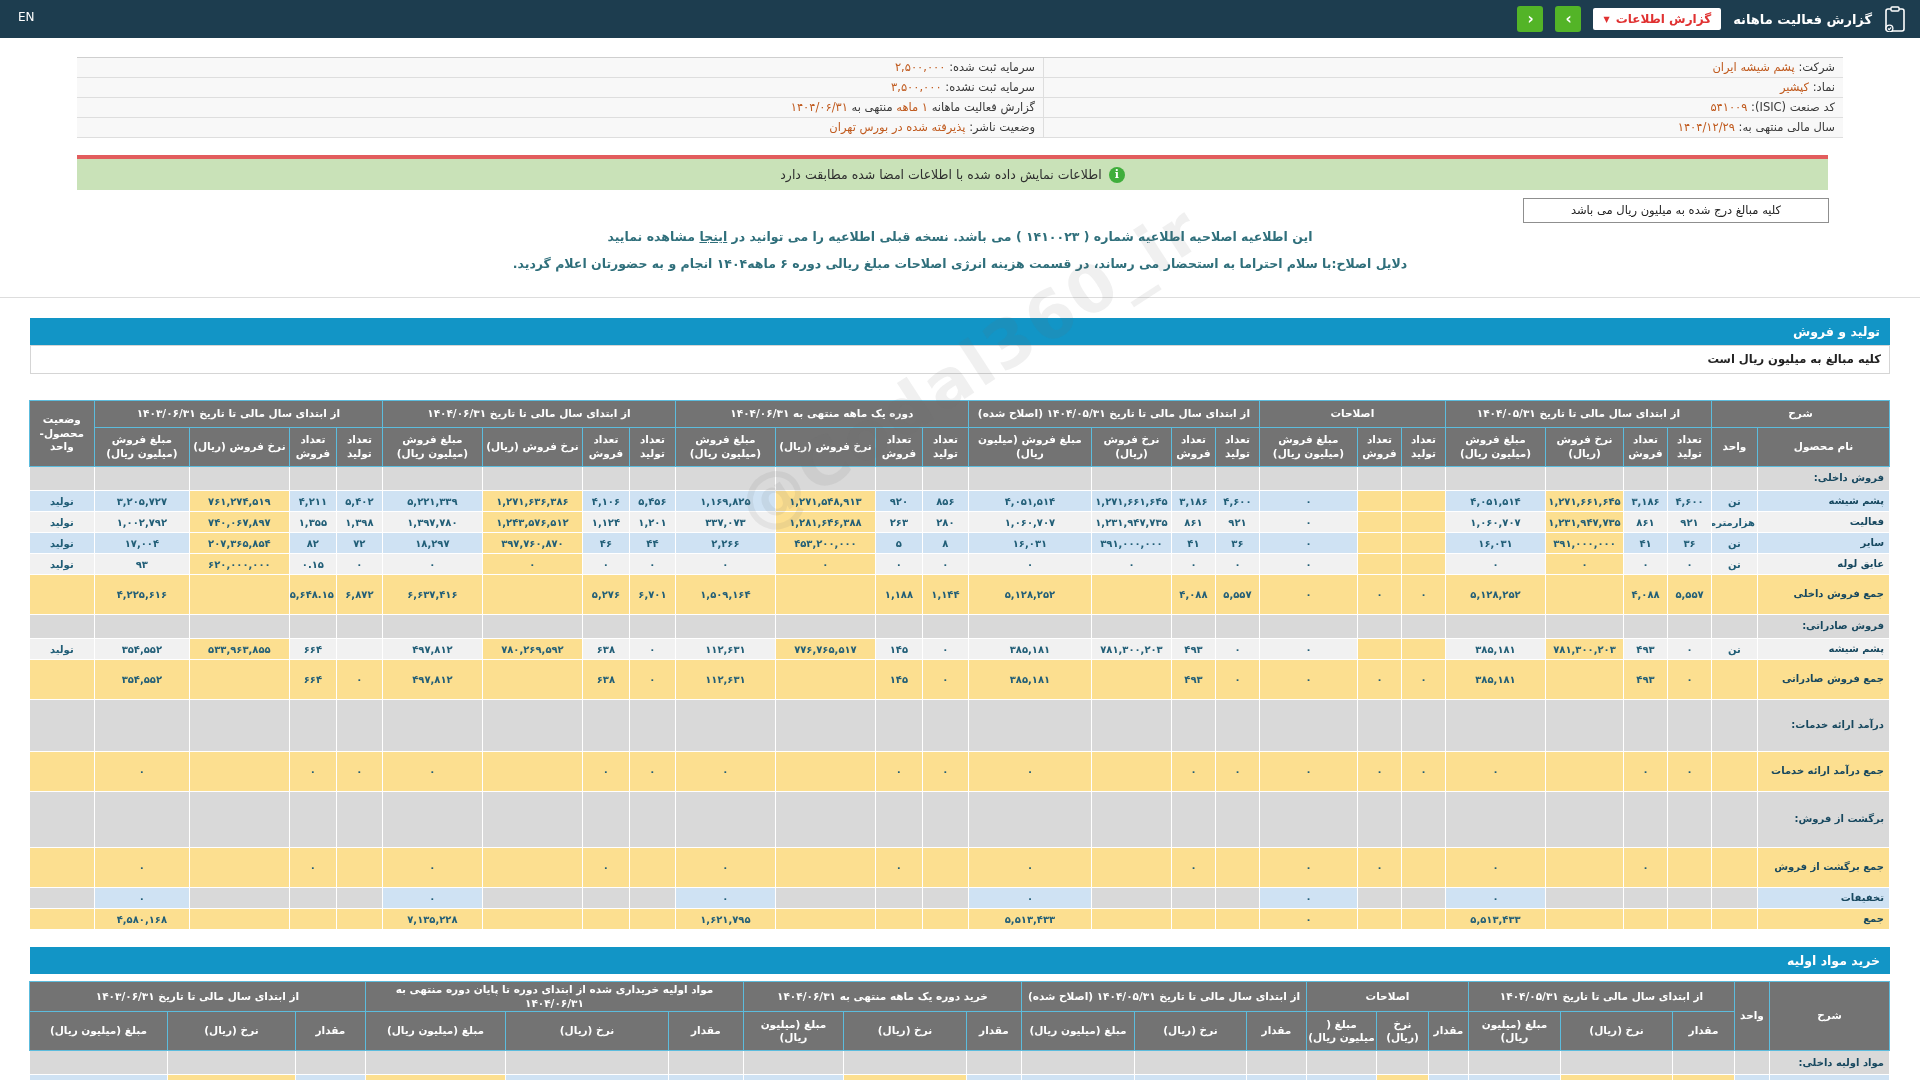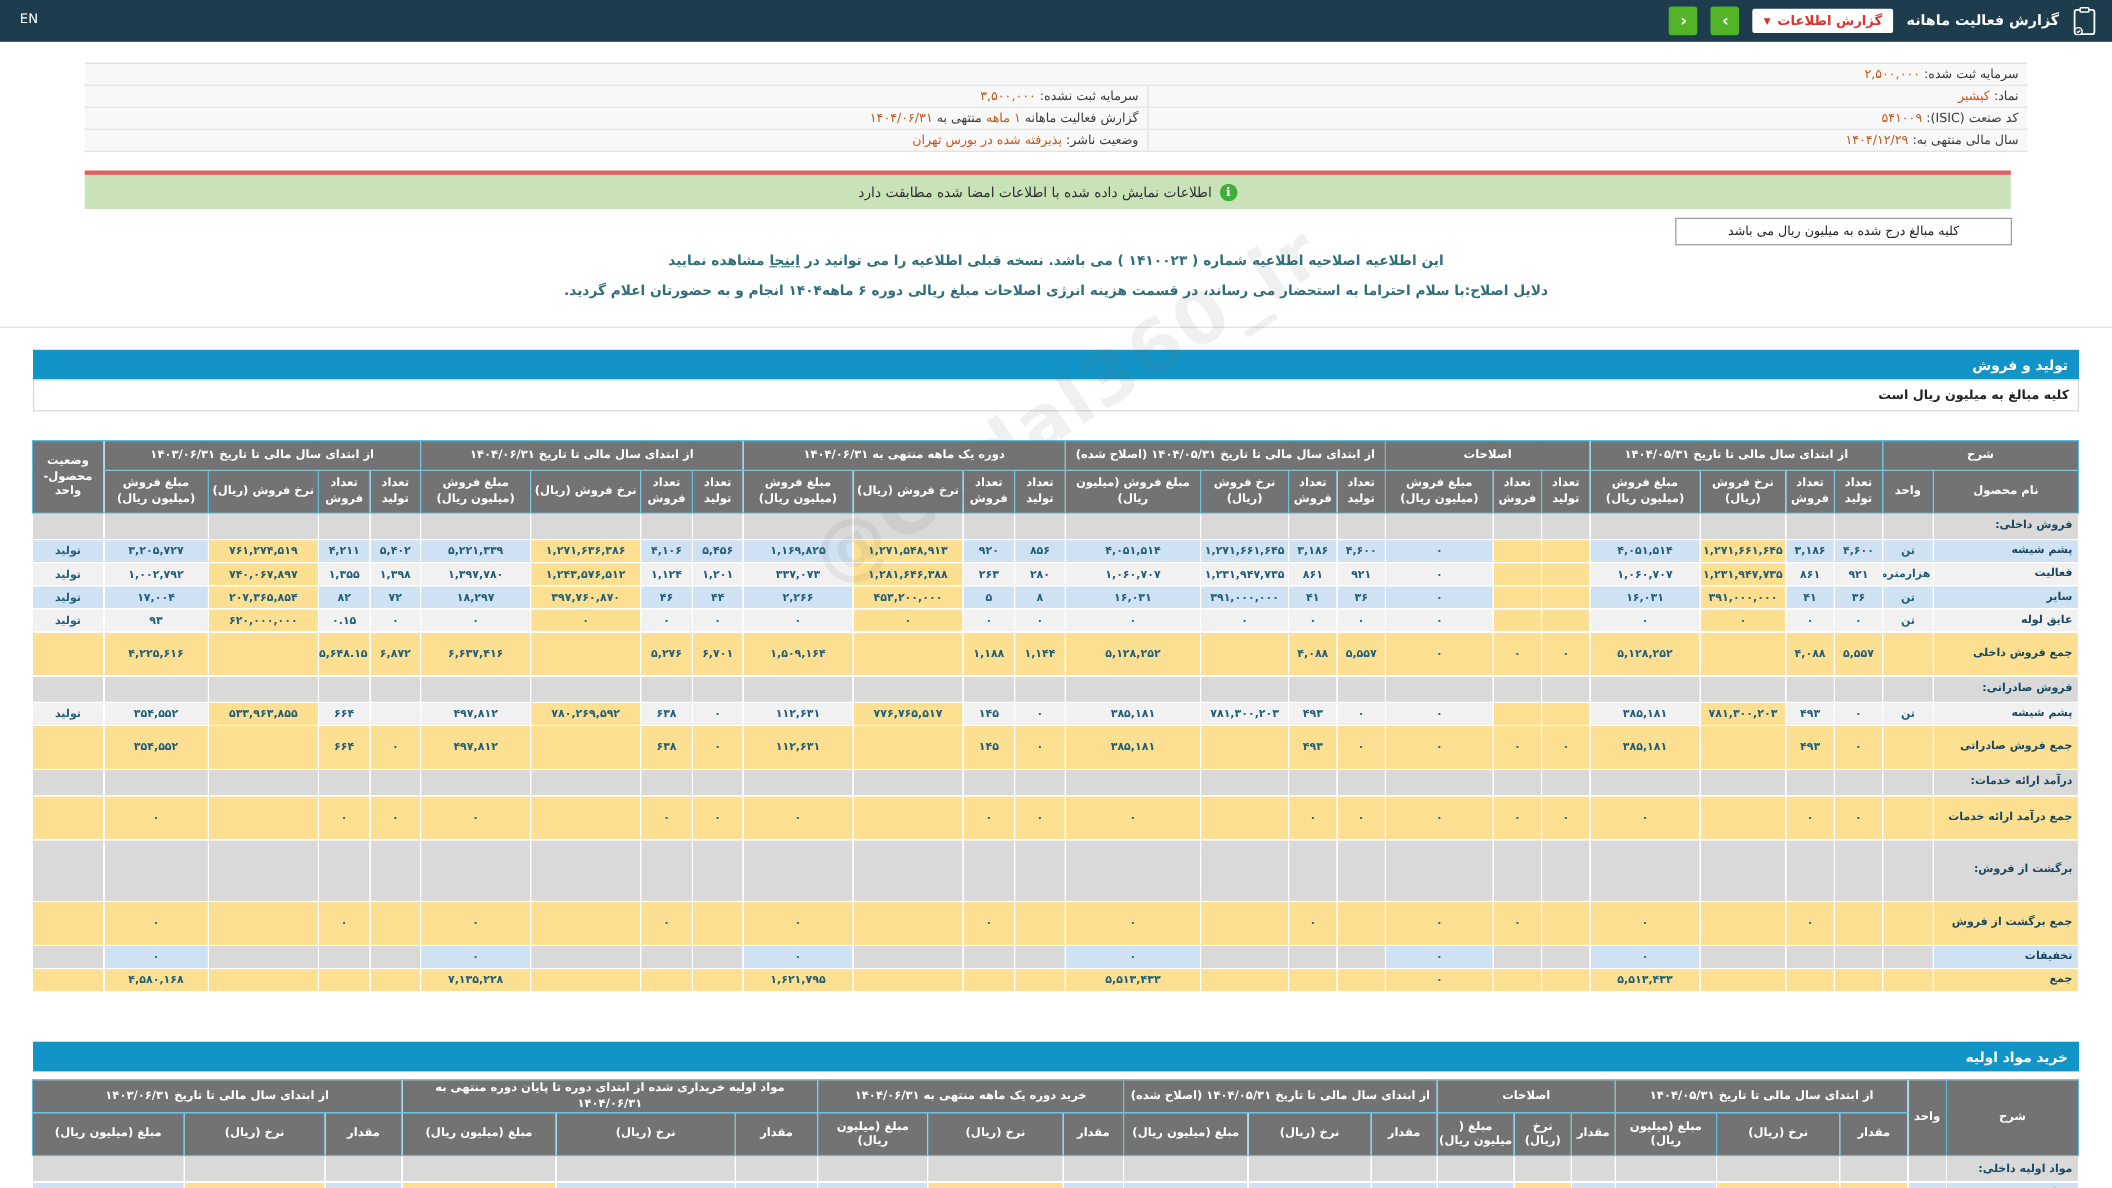--- a/index.html
+++ b/index.html
@@ -83,20 +83,21 @@
           <span>›</span>
         </div>
       <div class="gbtn">
           <span>‹</span>
         </div>
     </div>
   </div>
 
   <div class="company" id="company">
       <div class="crow">
+        <div class="ccell r"><span class="lab">شرکت:</span> <span class="val">پشم شیشه ایران</span> </div>
         <div class="ccell l"><span class="lab">سرمایه ثبت شده:</span> <span class="val">۲,۵۰۰,۰۰۰</span> </div>
       </div>
       <div class="crow">
         <div class="ccell r"><span class="lab">نماد:</span> <span class="val">کپشیر</span> </div>
         <div class="ccell l"><span class="lab">سرمایه ثبت نشده:</span> <span class="val">۳,۵۰۰,۰۰۰</span> </div>
       </div>
       <div class="crow">
         <div class="ccell r"><span class="lab">کد صنعت (ISIC):</span> <span class="val">۵۴۱۰۰۹</span> </div>
         <div class="ccell l"><span class="lab">گزارش فعالیت ماهانه</span> <span class="val">۱ ماهه</span> <span class="lab">منتهی به</span> <span class="val">۱۴۰۴/۰۶/۳۱</span> </div>
       </div>
@@ -436,21 +437,21 @@
             <td class="yl">۰</td>
             <td class="yl">۶۳۸</td>
             <td class="yl"></td>
             <td class="yl">۴۹۷,۸۱۲</td>
             <td class="yl">۰</td>
             <td class="yl">۶۶۴</td>
             <td class="yl"></td>
             <td class="yl">۳۵۴,۵۵۲</td>
             <td class="yl"></td>
           </tr>
-          <tr style="height:24px">
+          <tr style="height:52px">
             <td class="gy lbl">درآمد ارائه خدمات:</td>
             <td class="gy"></td>
             <td class="gy"></td>
             <td class="gy"></td>
             <td class="gy"></td>
             <td class="gy"></td>
             <td class="gy"></td>
             <td class="gy"></td>
             <td class="gy"></td>
             <td class="gy"></td>

